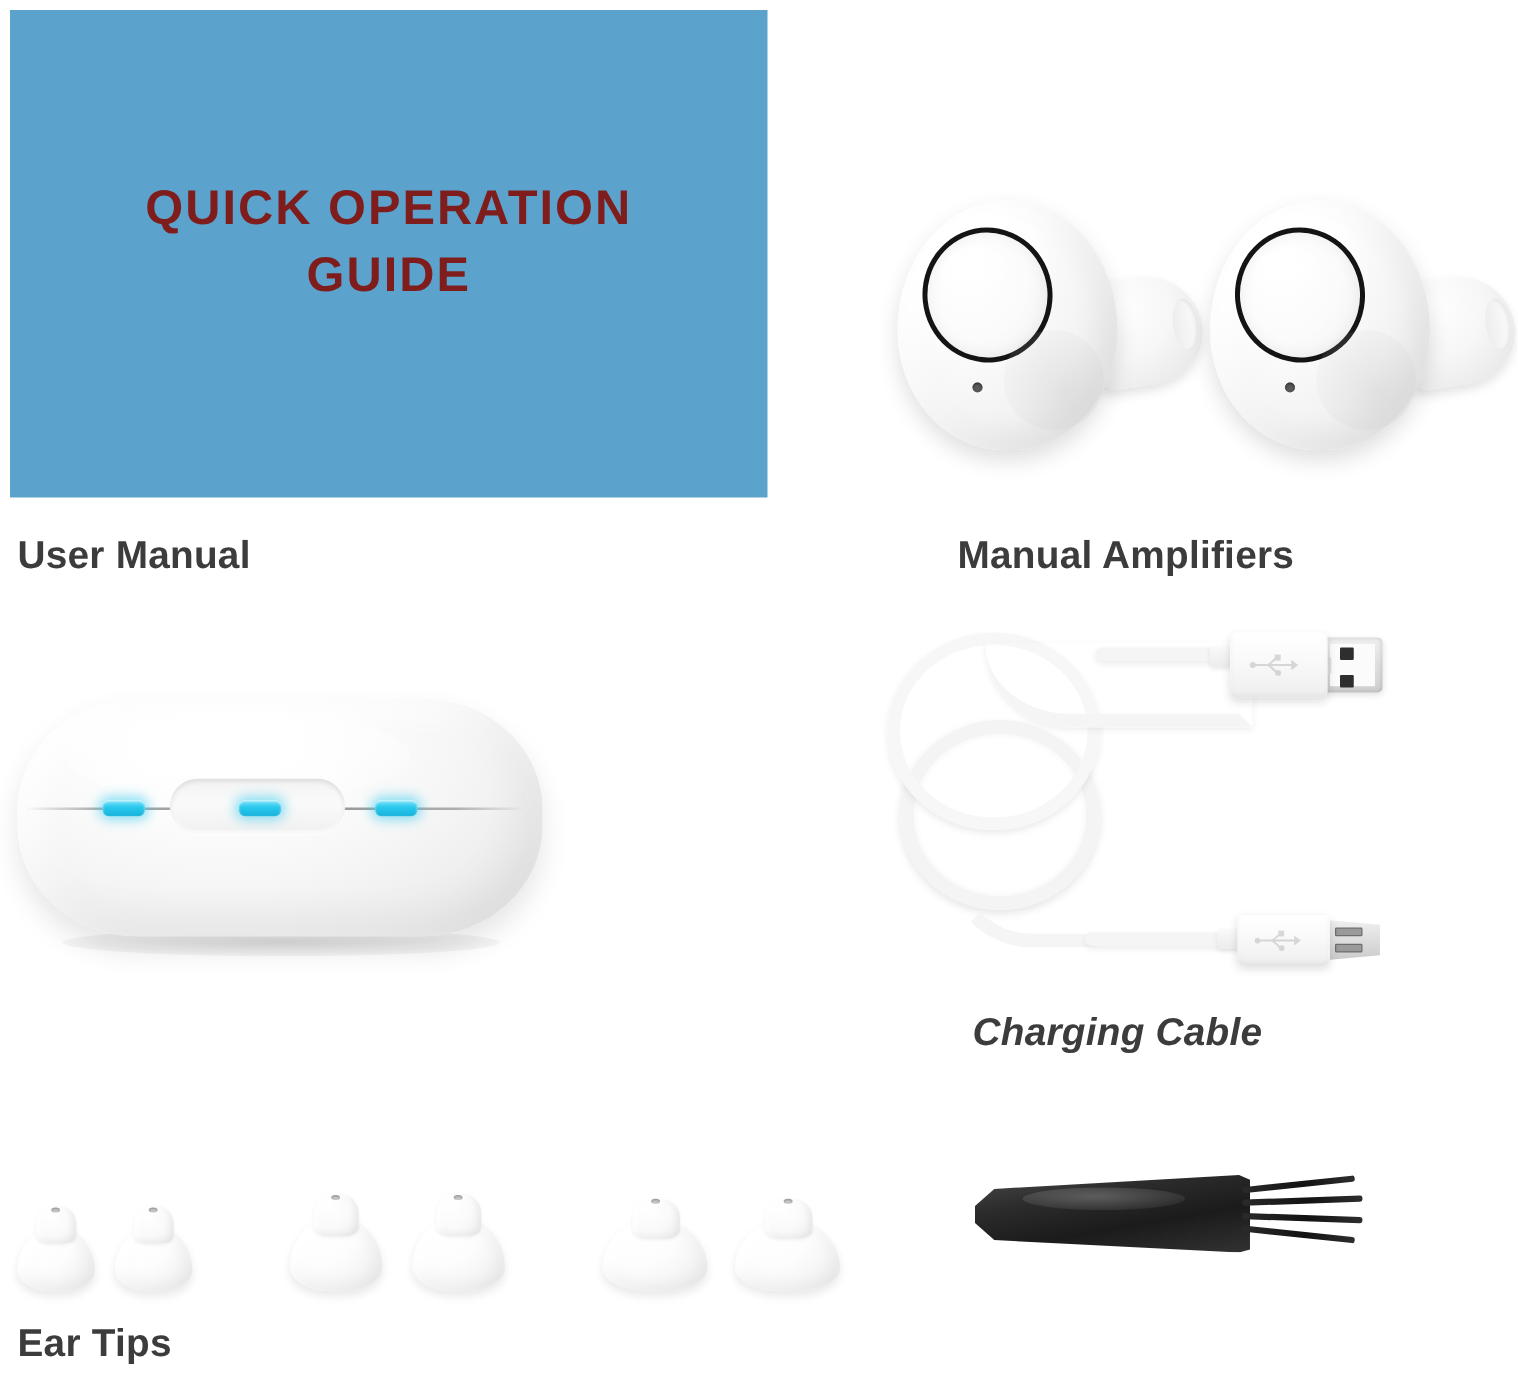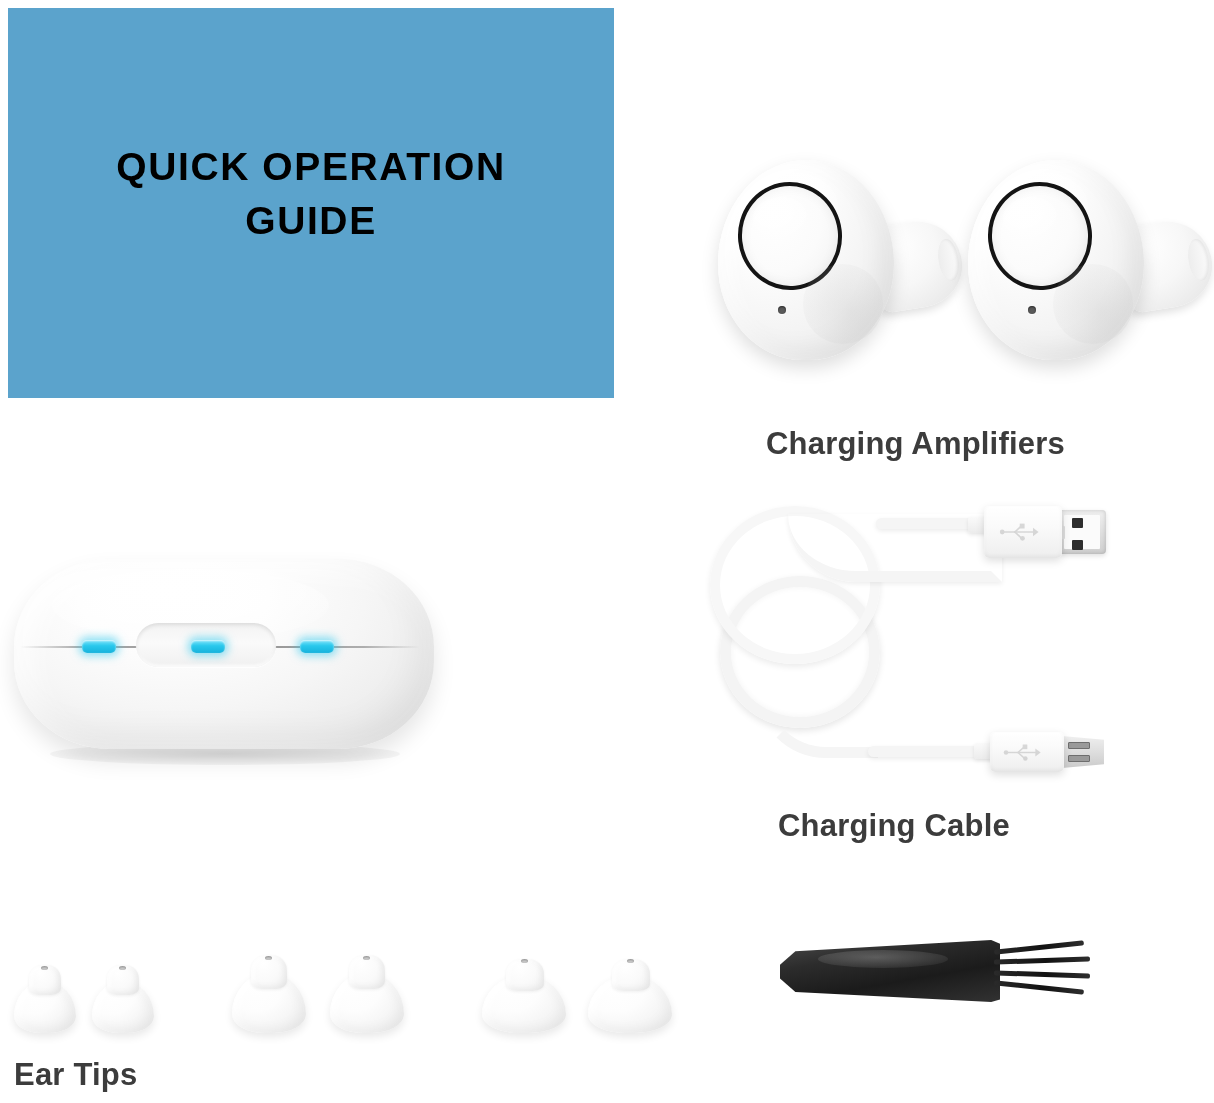--- a/index.html
+++ b/index.html
@@ -42,21 +42,21 @@
     display: flex;
     align-items: center;
     justify-content: center;
   }
   .manual-title {
     font-family: "Liberation Sans", sans-serif;
     font-weight: 700;
     font-size: 39px;
     line-height: 1.38;
     letter-spacing: 1.6px;
-    color: #000000;
+    color: #7f1d1d;
     text-align: center;
     text-transform: uppercase;
     margin-top: -18px;
     width: 470px;
   }
 
   
   .earbuds-group { position: absolute; left: 700px; top: 150px; width: 510px; height: 240px; }
 
   .earbud { position: absolute; width: 200px; height: 210px; }
@@ -446,20 +446,21 @@
   .bristle-4 { left: 224px; top: 57px; width: 90px; transform: rotate(6deg); }
 </style>
 </head>
 <body>
 
 <div class="page">
 
   <div class="manual-cover">
     <div class="manual-title">QUICK OPERATION GUIDE</div>
   </div>
+  <div class="item-label" style="left:14px; top:426px;">User Manual</div>
 
   <div class="earbuds-group">
 
     <div class="earbud earbud-left">
       <div class="bud-nozzle"></div>
       <div class="bud-body">
         <div class="bud-ring">
           <div class="bud-ring-gloss"></div>
         </div>
         <div class="bud-mic"></div>
@@ -470,21 +471,21 @@
       <div class="bud-nozzle"></div>
       <div class="bud-body">
         <div class="bud-ring">
           <div class="bud-ring-gloss"></div>
         </div>
         <div class="bud-mic"></div>
       </div>
     </div>
 
   </div>
-  <div class="item-label" style="left:766px; top:426px;">Charging Amplifiers</div>
+  <div class="item-label" style="left:766px; top:426px;">Manual Amplifiers</div>
 
   <div class="case-group">
     <div class="case-shadow"></div>
     <div class="case-body">
       <div class="case-lid-gloss"></div>
     </div>
     <div class="case-seam"></div>
     <div class="case-panel"></div>
     <div class="case-led led-1"></div>
     <div class="case-led led-2"></div>
@@ -530,21 +531,21 @@
         <line x1="24" y1="14" x2="34" y2="5"></line>
         <line x1="24" y1="14" x2="34" y2="23"></line>
       </g>
       <circle cx="6" cy="14" r="3.4" fill="#8a8a8a"></circle>
       <rect x="31" y="2" width="7" height="7" fill="#8a8a8a"></rect>
       <circle cx="35" cy="23" r="3.4" fill="#8a8a8a"></circle>
       <polygon points="50,8 58,14 50,20" fill="#8a8a8a"></polygon>
     </svg>
 
   </div>
-  <div class="item-label" style="left:778px; top:808px;">Charging Cable</div>
+  <div class="item-label" style="left:778px; top:808px;font-style:italic;">Charging Cable</div>
 
   <div class="eartips-group">
 
     <div class="ear-tip tip-s" style="left:14px; top:26px; width:62px; height:82px;">
       <div class="tip-dome"></div>
       <div class="tip-collar"></div>
       <div class="tip-hole"></div>
     </div>
     <div class="ear-tip tip-s" style="left:92px; top:26px; width:62px; height:82px;">
       <div class="tip-dome"></div>

